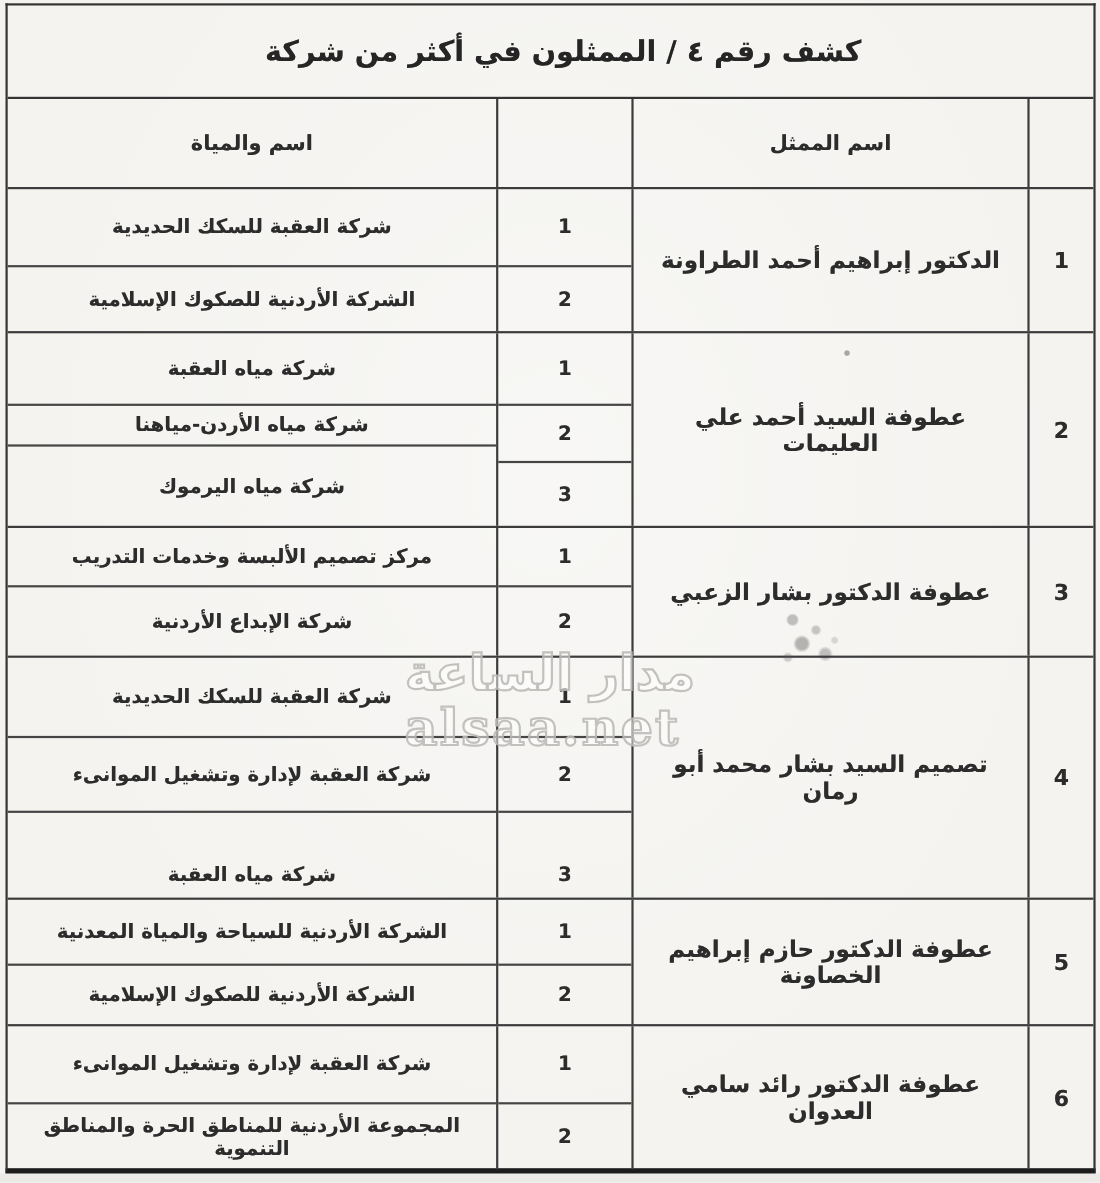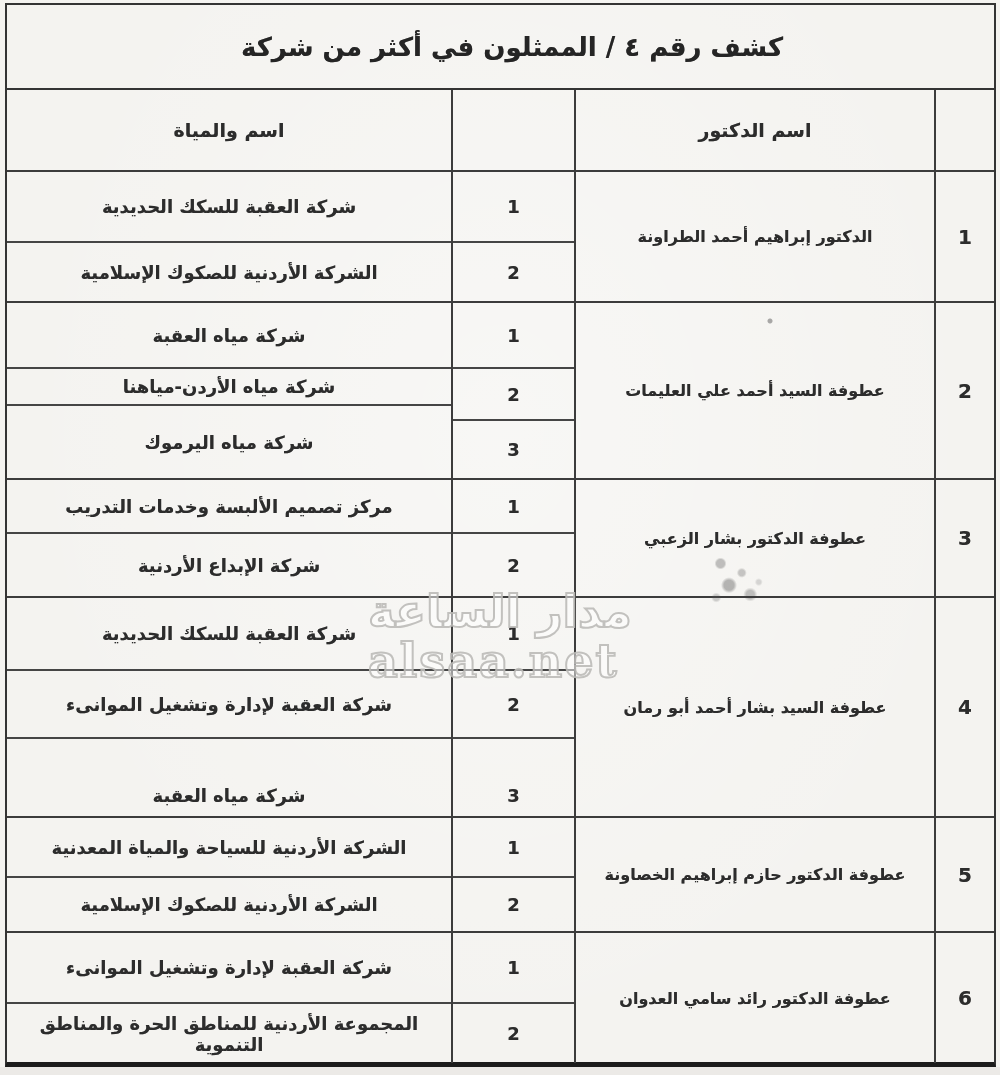--- a/index.html
+++ b/index.html
@@ -42,21 +42,21 @@
     border-bottom: 2px solid #3c3c3c;
     width: 100%;
   }
   .trow:last-child { border-bottom: none; }
   .cell {
     display: flex; align-items: center; justify-content: center;
     font-weight: bold; color: #2c2c2c;
   }
   
   .col-num  { width: 60px;  border-left: 2px solid #3c3c3c; font-size: 20px; }
-  .col-rep  { width: 360px; border-left: 2px solid #3c3c3c; font-size: 16px; text-align: center; padding: 0 14px; }
+  .col-rep  { width: 360px; border-left: 2px solid #3c3c3c; font-size: 21px; text-align: center; padding: 0 14px; }
   .col-seq  { width: 123px; border-left: 2px solid #3c3c3c; flex-direction: column; align-items: stretch; justify-content: flex-start; }
   .col-comp { flex: 1; flex-direction: column; align-items: stretch; justify-content: space-between; }
   .sub {
     display: flex; align-items: center; justify-content: center;
     font-weight: bold; font-size: 18px; color: #2c2c2c;
     text-align: center; padding: 0 10px;
     flex: 0 0 auto;
   }
   .sub + .sub { border-top: 2px solid #454545; }
   .sub.grow { flex: 1 1 auto; }
@@ -118,21 +118,21 @@
   <div class="outer-box">
 
     <div class="title-block">
       <h1 class="txt">كشف رقم ٤ / الممثلون في أكثر من شركة</h1>
     </div>
 
     <div class="table">
 
       <div class="trow header-row" style="height:82px">
         <div class="cell col-num"></div>
-        <div class="cell col-rep txt">اسم الدكتور</div>
+        <div class="cell col-rep txt">اسم الممثل</div>
         <div class="cell col-seq"></div>
         <div class="cell col-comp txt" style="align-items:center;justify-content:center;flex-direction:row;font-size:19px;font-weight:bold">اسم والمياة</div>
       </div>
 
       <div class="trow" style="height:131px">
         <div class="cell col-num txt">1</div>
         <div class="cell col-rep txt">الدكتور إبراهيم أحمد الطراونة</div>
         <div class="cell col-seq">
           <div class="sub txt" style="height:69px">1</div>
           <div class="sub grow txt">2</div>
@@ -166,21 +166,21 @@
           <div class="sub grow txt">2</div>
         </div>
         <div class="cell col-comp">
           <div class="sub txt" style="height:52px">مركز تصميم الألبسة وخدمات التدريب</div>
           <div class="sub grow txt">شركة الإبداع الأردنية</div>
         </div>
       </div>
 
       <div class="trow" style="height:220px">
         <div class="cell col-num txt">4</div>
-        <div class="cell col-rep txt">عطوفة السيد بشار أحمد أبو رمان</div>
+        <div class="cell col-rep txt">تصميم السيد بشار محمد أبو رمان</div>
         <div class="cell col-seq">
           <div class="sub txt" style="height:71px">1</div>
           <div class="sub txt" style="height:68px">2</div>
           <div class="sub grow bottom txt">3</div>
         </div>
         <div class="cell col-comp">
           <div class="sub txt" style="height:71px">شركة العقبة للسكك الحديدية</div>
           <div class="sub txt" style="height:68px">شركة العقبة لإدارة وتشغيل الموانىء</div>
           <div class="sub grow bottom txt">شركة مياه العقبة</div>
         </div>

